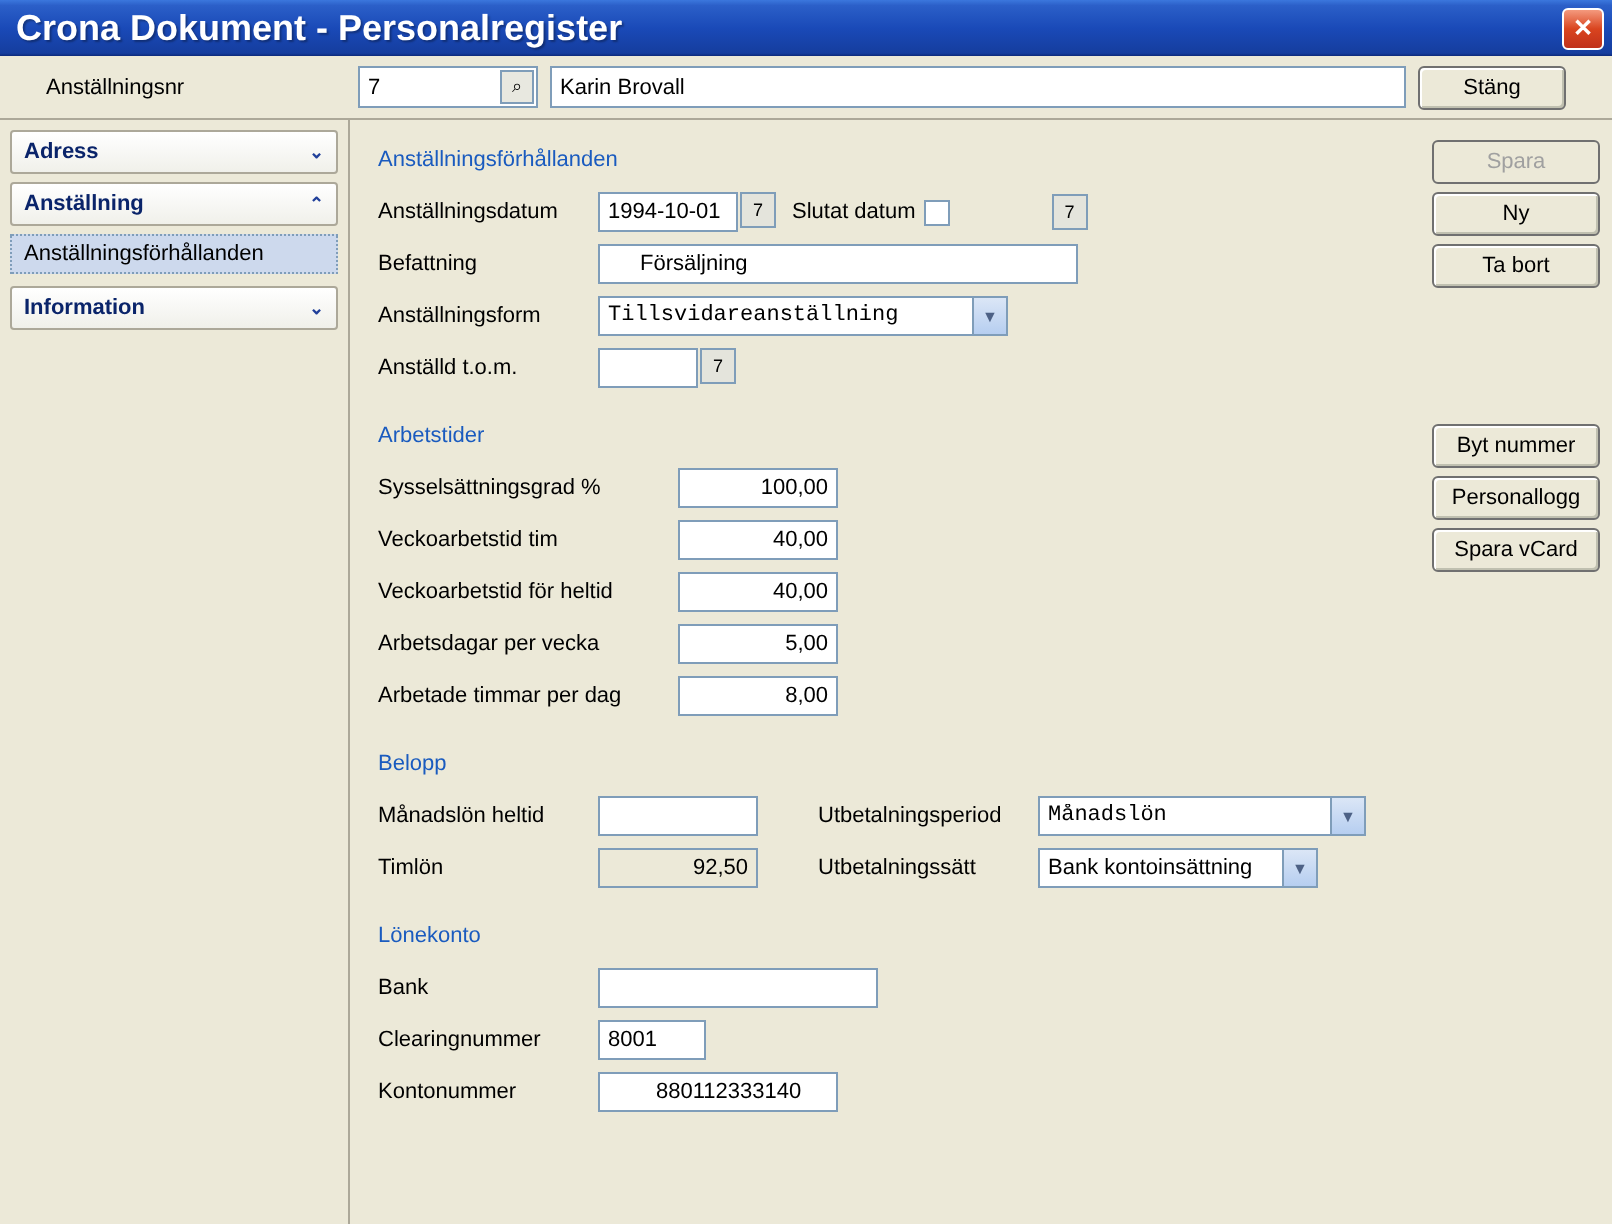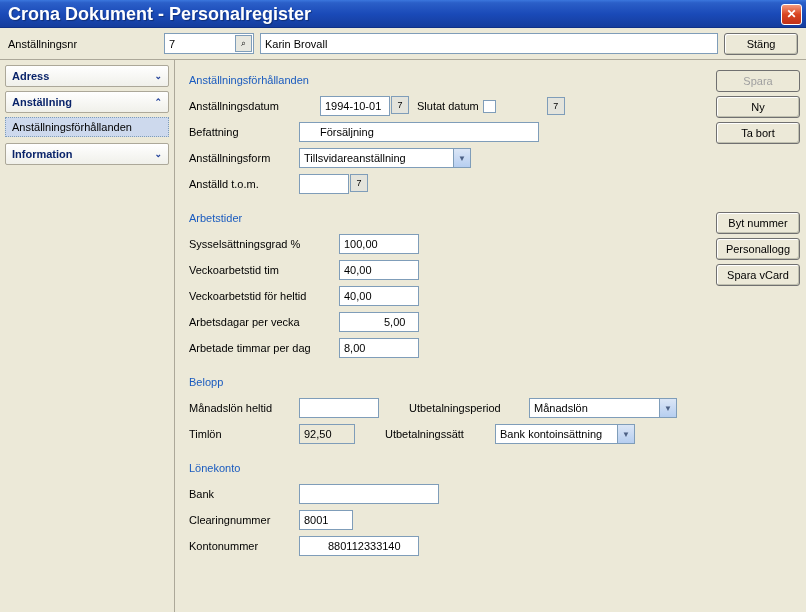--- a/index.html
+++ b/index.html
@@ -33,21 +33,21 @@
   display: flex; align-items: center; justify-content: center;
   color: #fff; font-weight: bold; font-size: 12px;
   cursor: pointer;
 }
 .toprow {
   height: 32px;
   background: #ece9d8;
   border-bottom: 1px solid #aca899;
   display: flex;
   align-items: center;
-  padding: 0 8px;
+  padding: 0 23px;
   gap: 6px;
 }
 .label { color: #000; }
 .topinput {
   height: 21px;
   border: 1px solid #7f9db9;
   background: #fff;
   padding: 0 4px;
   font-family: inherit;
   font-size: 11px;
@@ -165,21 +165,21 @@
 .selwrap { position: relative; display: inline-block; }
 .selbtn {
   position: absolute; right: 1px; top: 1px;
   width: 17px; height: 18px;
   background: linear-gradient(to bottom,#dbe6f6,#b6cef0);
   border-left: 1px solid #7f9db9;
   display: flex; align-items: center; justify-content: center;
   font-size: 8px; color: #4d6185;
   cursor: pointer;
 }
-.rightnum { text-align: left; }
+.rightnum { text-align: right; }
 hr.sep { border: none; height: 8px; }
 </style>
 </head>
 <body>
 
 <div class="titlebar">
   <span class="titlebar-text">Crona Dokument - Personalregister</span>
   <div class="close-btn">✕</div>
 </div>
 
@@ -211,39 +211,39 @@
   </div>
 
   <div class="main">
     <div class="formcol">
 
       <div class="section-title">Anställningsförhållanden</div>
 
       <div class="row">
         <span class="lab">Anställningsdatum</span>
         <span class="datewrap">
-          <input class="inp" style="width: 70px; margin-left: 21px;" value="1994-10-01">
+          <input class="inp" style="width: 70px;" value="1994-10-01">
           <span class="calbtn">7</span>
         </span>
         <span style="width:8px"></span>
         <span>Slutat datum</span>
         <span class="chk"></span>
         <span style="width:50px"></span>
         <span class="calbtn">7</span>
       </div>
 
       <div class="row">
         <span class="lab">Befattning</span>
         <input class="inp" style="width: 240px; padding-left: 20px;" value="Försäljning">
       </div>
 
       <div class="row">
         <span class="lab">Anställningsform</span>
         <span class="selwrap">
-          <input class="inp" style="width: 172px;" value="Tillsvidareanställning">
+          <input class="inp" style="width: 205px; font-family: Liberation Mono, monospace;" value="Tillsvidareanställning">
           <span class="selbtn">▼</span>
         </span>
       </div>
 
       <div class="row">
         <span class="lab">Anställd t.o.m.</span>
         <span class="datewrap">
           <input class="inp" style="width: 50px;" value="">
           <span class="calbtn">7</span>
         </span>
@@ -273,29 +273,29 @@
           <input class="inp rightnum" style="width: 80px;" value="8,00">
         </div>
 
       <hr class="sep">
 
       <div class="section-title">Belopp</div>
       <div class="row">
         <span class="lab">Månadslön heltid</span>
         <input class="inp rightnum" style="width: 80px;" value="">
         <span style="width:30px"></span>
-        <span style="width:120px">Utbetalningsperiod</span>
+        <span style="width:110px">Utbetalningsperiod</span>
         <span class="selwrap">
-          <input class="inp" style="width: 148px;" value="Månadslön">
+          <input class="inp" style="width: 164px; font-family: Liberation Mono, monospace;" value="Månadslön">
           <span class="selbtn">▼</span>
         </span>
       </div>
       <div class="row">
         <span class="lab">Timlön</span>
-        <input class="inp ro rightnum" style="width: 56px;" readonly="" value="92,50">
+        <input class="inp ro rightnum" style="width: 80px;" readonly="" value="92,50">
         <span style="width:30px"></span>
         <span style="width:110px">Utbetalningssätt</span>
         <span class="selwrap">
           <input class="inp" style="width: 140px;" value="Bank kontoinsättning">
           <span class="selbtn">▼</span>
         </span>
       </div>
 
       <hr class="sep">
 

